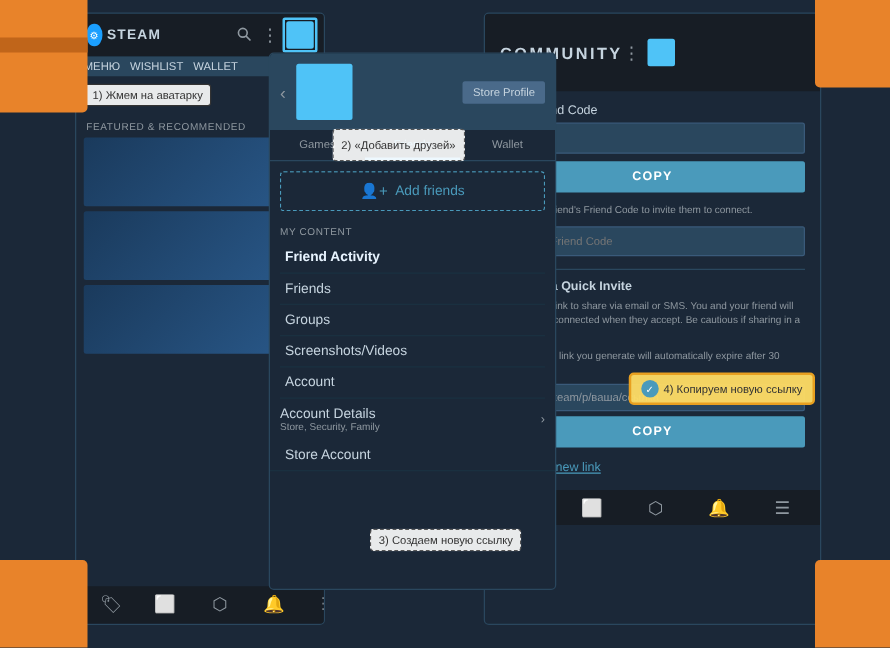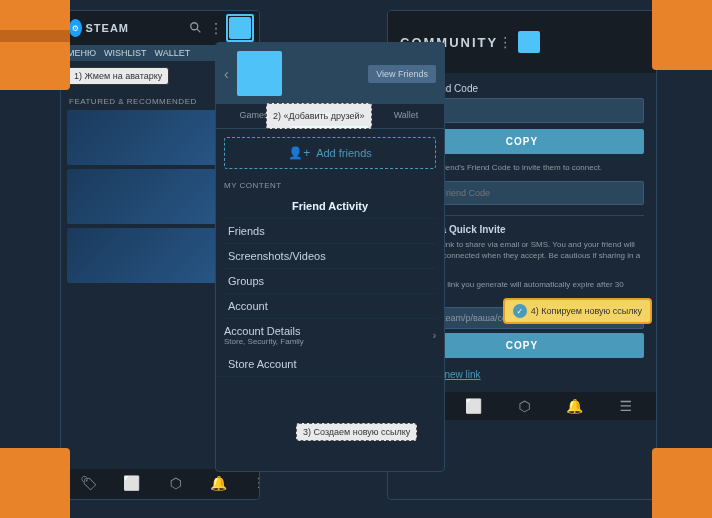--- a/index.html
+++ b/index.html
@@ -310,21 +310,20 @@
       padding: 6px 4px;
       font-size: 11px;
       color: #c6d4df;
       cursor: pointer;
       border-bottom: 1px solid #1a3040;
     }
 
     .content-item.bold {
       font-weight: bold;
       color: #e8f4ff;
-      text-align: center;
     }
 
     .account-item {
       padding: 6px 8px;
       display: flex;
       justify-content: space-between;
       align-items: center;
     }
 
     .account-item-text {
@@ -635,43 +634,43 @@
     <span class="bottom-nav-icon">🔔</span>
     <span class="bottom-nav-icon">☰</span>
   </div>
 </div>
 
 <div class="middle-panel" style="position:absolute;left:215px;top:42px;width:230px;height:430px;z-index:5;">
 
   <div class="profile-header">
     <span class="back-arrow">‹</span>
     <div class="profile-avatar"></div>
-    <button class="view-profile-btn">View Friends</button>
+    <button class="view-profile-btn">Store Profile</button>
   </div>
 
   <div class="annotation-2">2) «Добавить друзей»</div>
 
   <div class="profile-tabs">
     <span class="profile-tab">Games</span>
     <span class="profile-tab" style="color:#4fc3f7;border-bottom:2px solid #4fc3f7;">Friends</span>
     <span class="profile-tab">Wallet</span>
   </div>
 
   <button class="add-friends-btn">
     <span class="add-friends-icon">👤+</span>
     <span>Add friends</span>
   </button>
 
   <div class="my-content-label">MY CONTENT</div>
 
   <div class="content-items">
     <div class="content-item bold">Friend Activity</div>
     <div class="content-item">Friends</div>
+    <div class="content-item">Groups</div>
     <div class="content-item">Screenshots/Videos</div>
-    <div class="content-item">Groups</div>
     <div class="content-item">Account</div>
   </div>
 
   <div class="account-item">
     <div>
       <div class="account-item-text">Account Details</div>
       <div class="account-item-sub">Store, Security, Family</div>
     </div>
     <span class="arrow-right">›</span>
   </div>

